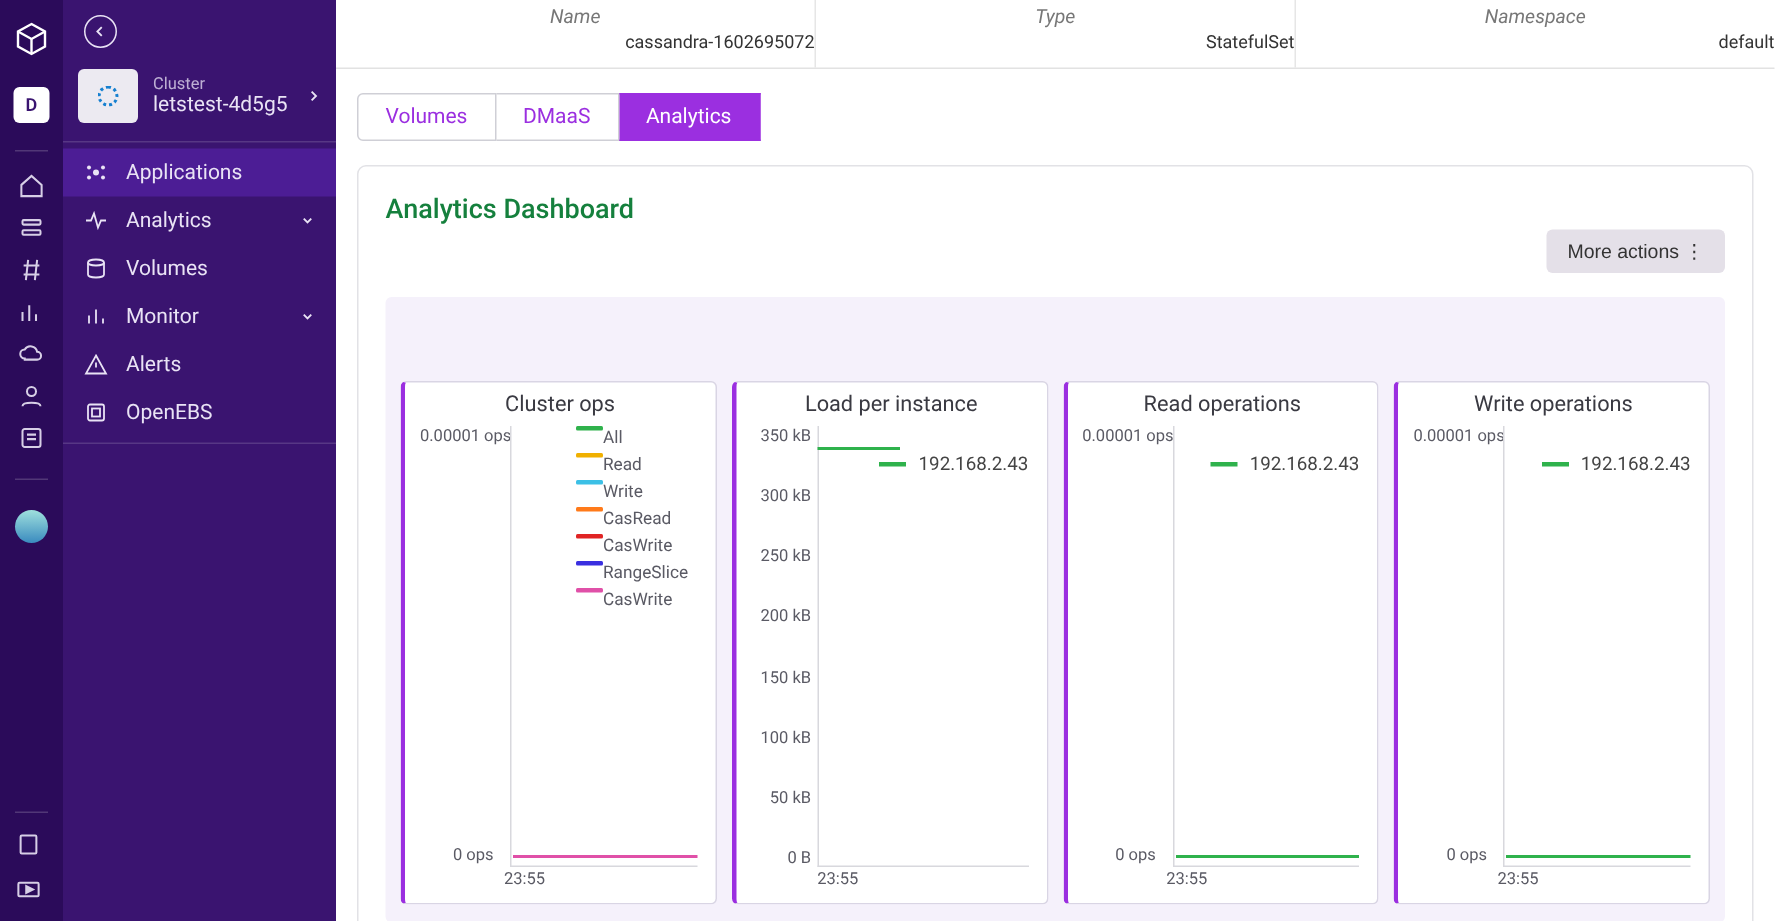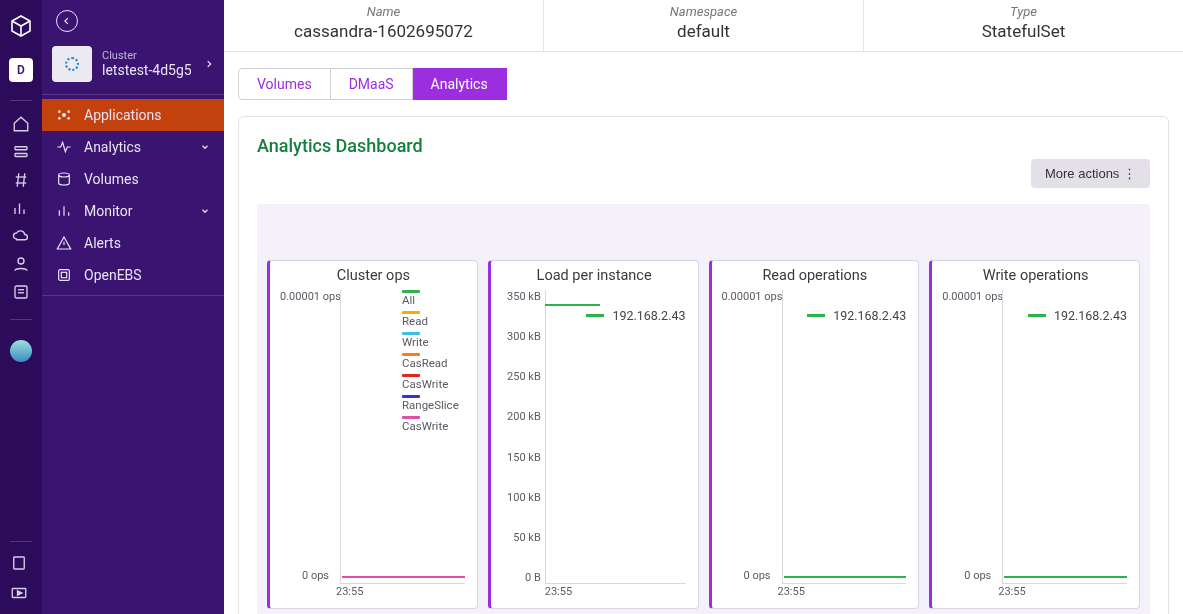--- a/index.html
+++ b/index.html
@@ -23,49 +23,49 @@
   .cluster .cicn { width:40px; height:36px; background:#eceaf1; border-radius:4px; display:flex; align-items:center; justify-content:center; }
   .cluster .cicn .inner{width:14px;height:14px;border:2px dotted #1680d0;border-radius:50%;}
   .cluster .meta { flex:1; }
   .cluster .ll { font-size:11px; opacity:.75;}
   .cluster .nn { font-size:14px; line-height:1.15;}
   .cluster .chev{ color:#e9e3f5;}
   .navsep{height:1px;background:rgba(255,255,255,.15);margin:2px 0 4px;}
   .nav{display:flex;flex-direction:column;}
   .nav .item{display:flex;align-items:center;gap:12px;padding:8px 14px;font-size:14px;cursor:pointer;}
   .nav .item .ico{width:16px;height:16px;display:flex;align-items:center;justify-content:center;}
-  .nav .item.active{background:#c2410c;}
+  .nav .item.active{background:#4c1d95;}
   .nav .item .sub{margin-left:auto;}
 
   
   .main{flex:1;overflow:auto;}
   .infobar{display:flex;border-bottom:1px solid #e2e2e2;}
   .infocol{flex:1;text-align:center;padding:4px 0 10px;border-right:1px solid #e6e6e6;}
   .infocol:last-child{border-right:none;}
   .infocol .lbl{font-size:13px;font-style:italic;color:#777;}
-  .infocol .val{font-size:17px;color:#333;margin-top:2px;}
+  .infocol .val{font-size:12px;color:#333;margin-top:2px;text-align:right;}
   .tabs{display:flex;margin:16px 0 0 14px;}
   .tab{padding:7px 18px;font-size:14px;border:1px solid #cfcfd6;cursor:pointer;}
   .tab.first{border-radius:4px 0 0 4px;color:#9b2fe0;}
   .tab.mid{border-left:none;color:#9b2fe0;}
   .tab.active{background:#9b2fe0;color:#fff;border-color:#9b2fe0;}
   .panel{margin:16px 14px 14px 14px;border:1px solid #e2e2e6;border-radius:6px;padding:18px 18px 120px 18px;position:relative;}
   .panel h2{font-size:18px;font-weight:500;color:#15803d;}
   .morebtn{position:absolute;right:18px;top:42px;background:#e4e0e8;border:none;border-radius:4px;padding:7px 14px;font-size:13px;color:#333;cursor:pointer;}
   .chartgrid{display:flex;gap:10px;margin-top:48px;background:#f5f1fb;padding:12px 10px;border-radius:4px;}
   .card{flex:1;min-width:0;border:1px solid #d9d5e4;border-left:3px solid #9b2fe0;border-radius:4px;background:#fff;padding:6px 8px 10px 8px;position:relative;margin-top:44px;}
   .card .ct{font-size:14.5px;text-align:center;color:#3a3a42;margin-bottom:6px;}
   .chartbox{height:308px;position:relative;font-size:11px;color:#5a5a64;}
   .ytop{position:absolute;left:2px;top:0;}
   .ybot{position:absolute;left:24px;bottom:16px;}
   .xlab{position:absolute;left:58px;bottom:0;}
   .axis-y{position:absolute;left:62px;top:0;bottom:14px;width:1px;background:#d8d8dd;}
   .axis-x{position:absolute;left:62px;right:4px;bottom:14px;height:1px;background:#d8d8dd;}
   .legend{position:absolute;right:10px;top:0;display:flex;flex-direction:column;gap:4px;font-size:11.5px;}
-  .legend .row{display:flex;flex-direction:column;}
+  .legend .row{display:flex;flex-direction:row;}
   .legend .sw{width:18px;height:3px;border-radius:1px;}
   .ip-legend{position:absolute;right:4px;top:18px;font-size:12.5px;color:#444;display:flex;align-items:center;gap:8px;}
   .ip-legend .sw{width:18px;height:3px;background:#2fb24c;}
   
   .yticks{position:absolute;left:2px;top:0;bottom:14px;display:flex;flex-direction:column;justify-content:space-between;text-align:right;width:40px;}
   .load-axis-y{left:46px;}
   .load-axis-x{left:46px;}
   .load-xlab{left:46px;}
   .load-line{position:absolute;left:46px;right:90px;top:14px;height:2px;background:#2fb24c;}
   .flat-line{position:absolute;left:64px;right:4px;bottom:20px;height:2px;background:#e050a8;}
@@ -243,26 +243,26 @@
     <div class="navsep" style="margin-top:4px;"></div>
   </div>
 
   <div class="main">
     <div class="infobar">
       <div class="infocol">
         <div class="lbl">Name</div>
         <div class="val">cassandra-1602695072</div>
       </div>
       <div class="infocol">
+        <div class="lbl">Type</div>
+        <div class="val">StatefulSet</div>
+      </div>
+      <div class="infocol">
         <div class="lbl">Namespace</div>
         <div class="val">default</div>
-      </div>
-      <div class="infocol">
-        <div class="lbl">Type</div>
-        <div class="val">StatefulSet</div>
       </div>
     </div>
 
     <div class="tabs">
       <div class="tab first">Volumes</div>
       <div class="tab mid">DMaaS</div>
       <div class="tab mid active">Analytics</div>
     </div>
 
     <div class="panel">

